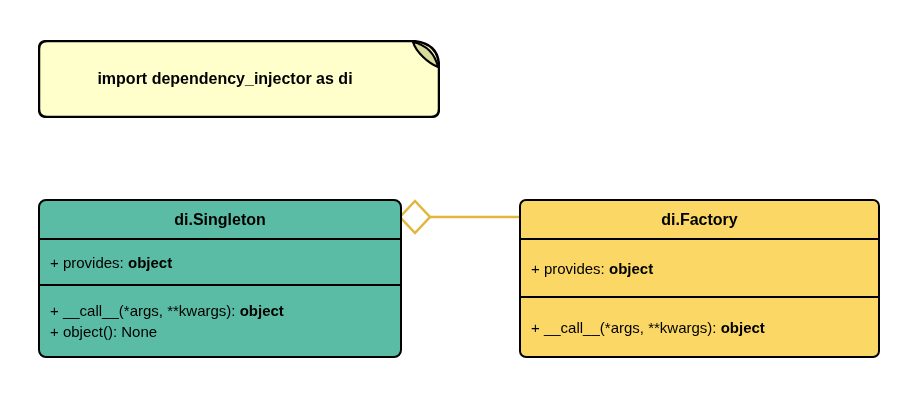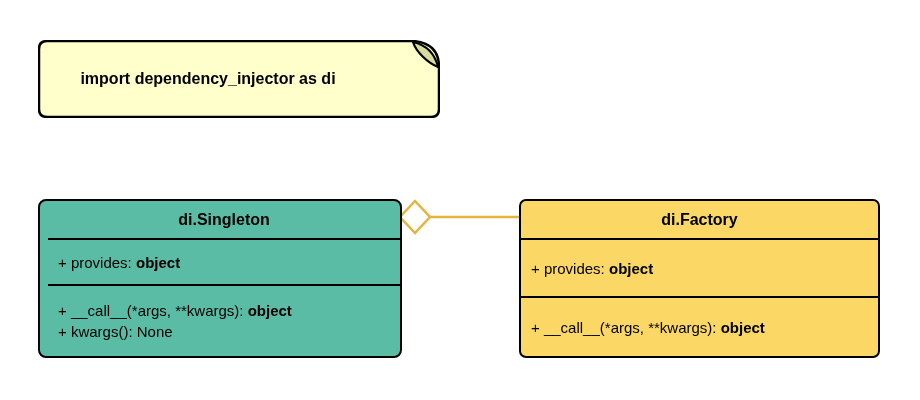--- a/index.html
+++ b/index.html
@@ -16,20 +16,21 @@
     overflow: hidden;
   }
 
   
   .note {
     position: absolute;
     left: 38px;
     top: 40px;
     width: 354px;
     height: 78px;
+    padding-left: 34px;
   }
   .note svg {
     position: absolute;
     left: 0; top: 0;
     display: block;
   }
   .note-text {
     position: absolute;
     left: 0; top: 0;
     width: 100%; height: 100%;
@@ -108,28 +109,28 @@
       <path d="M 375,2 C 388,5 397,14 400,27 C 390,23 378,12 375,2 Z" stroke="#000000" stroke-width="2.2" stroke-linejoin="round" fill="#D9DB9C"></path>
     </svg>
     <div class="note-text">import dependency_injector as di</div>
   </div>
 
   <svg class="connector" viewBox="0 0 126 38">
     <line x1="31" y1="19" x2="125" y2="19" stroke-width="2.5" stroke="#E3B53D"></line>
     <polygon points="2,19 17,3 32,19 17,35" fill="#FFFFFF" stroke-width="2.5" stroke-linejoin="miter" stroke="#E3B53D"></polygon>
   </svg>
 
-  <div class="class-box singleton" style="background: rgb(91, 188, 166); padding-left: 8px;">
+  <div class="class-box singleton" style="background: rgb(91, 188, 166);">
     <div class="class-header">di.Singleton</div>
     <div class="class-section attrs">
       <div class="member"><span>+ provides: </span><b>object</b></div>
     </div>
     <div class="class-section methods">
       <div class="member"><span>+ __call__(*args, **kwargs): </span><b>object</b></div>
-      <div class="member"><span>+ kwargs(): None</span><b></b></div>
+      <div class="member"><span>+ object(): None</span><b></b></div>
     </div>
   </div>
 
   <div class="class-box factory" style="background: rgb(251, 216, 101); border-radius: 7px;">
     <div class="class-header">di.Factory</div>
     <div class="class-section attrs">
       <div class="member"><span>+ provides: </span><b>object</b></div>
     </div>
     <div class="class-section methods">
       <div class="member"><span>+ __call__(*args, **kwargs): </span><b>object</b></div>

